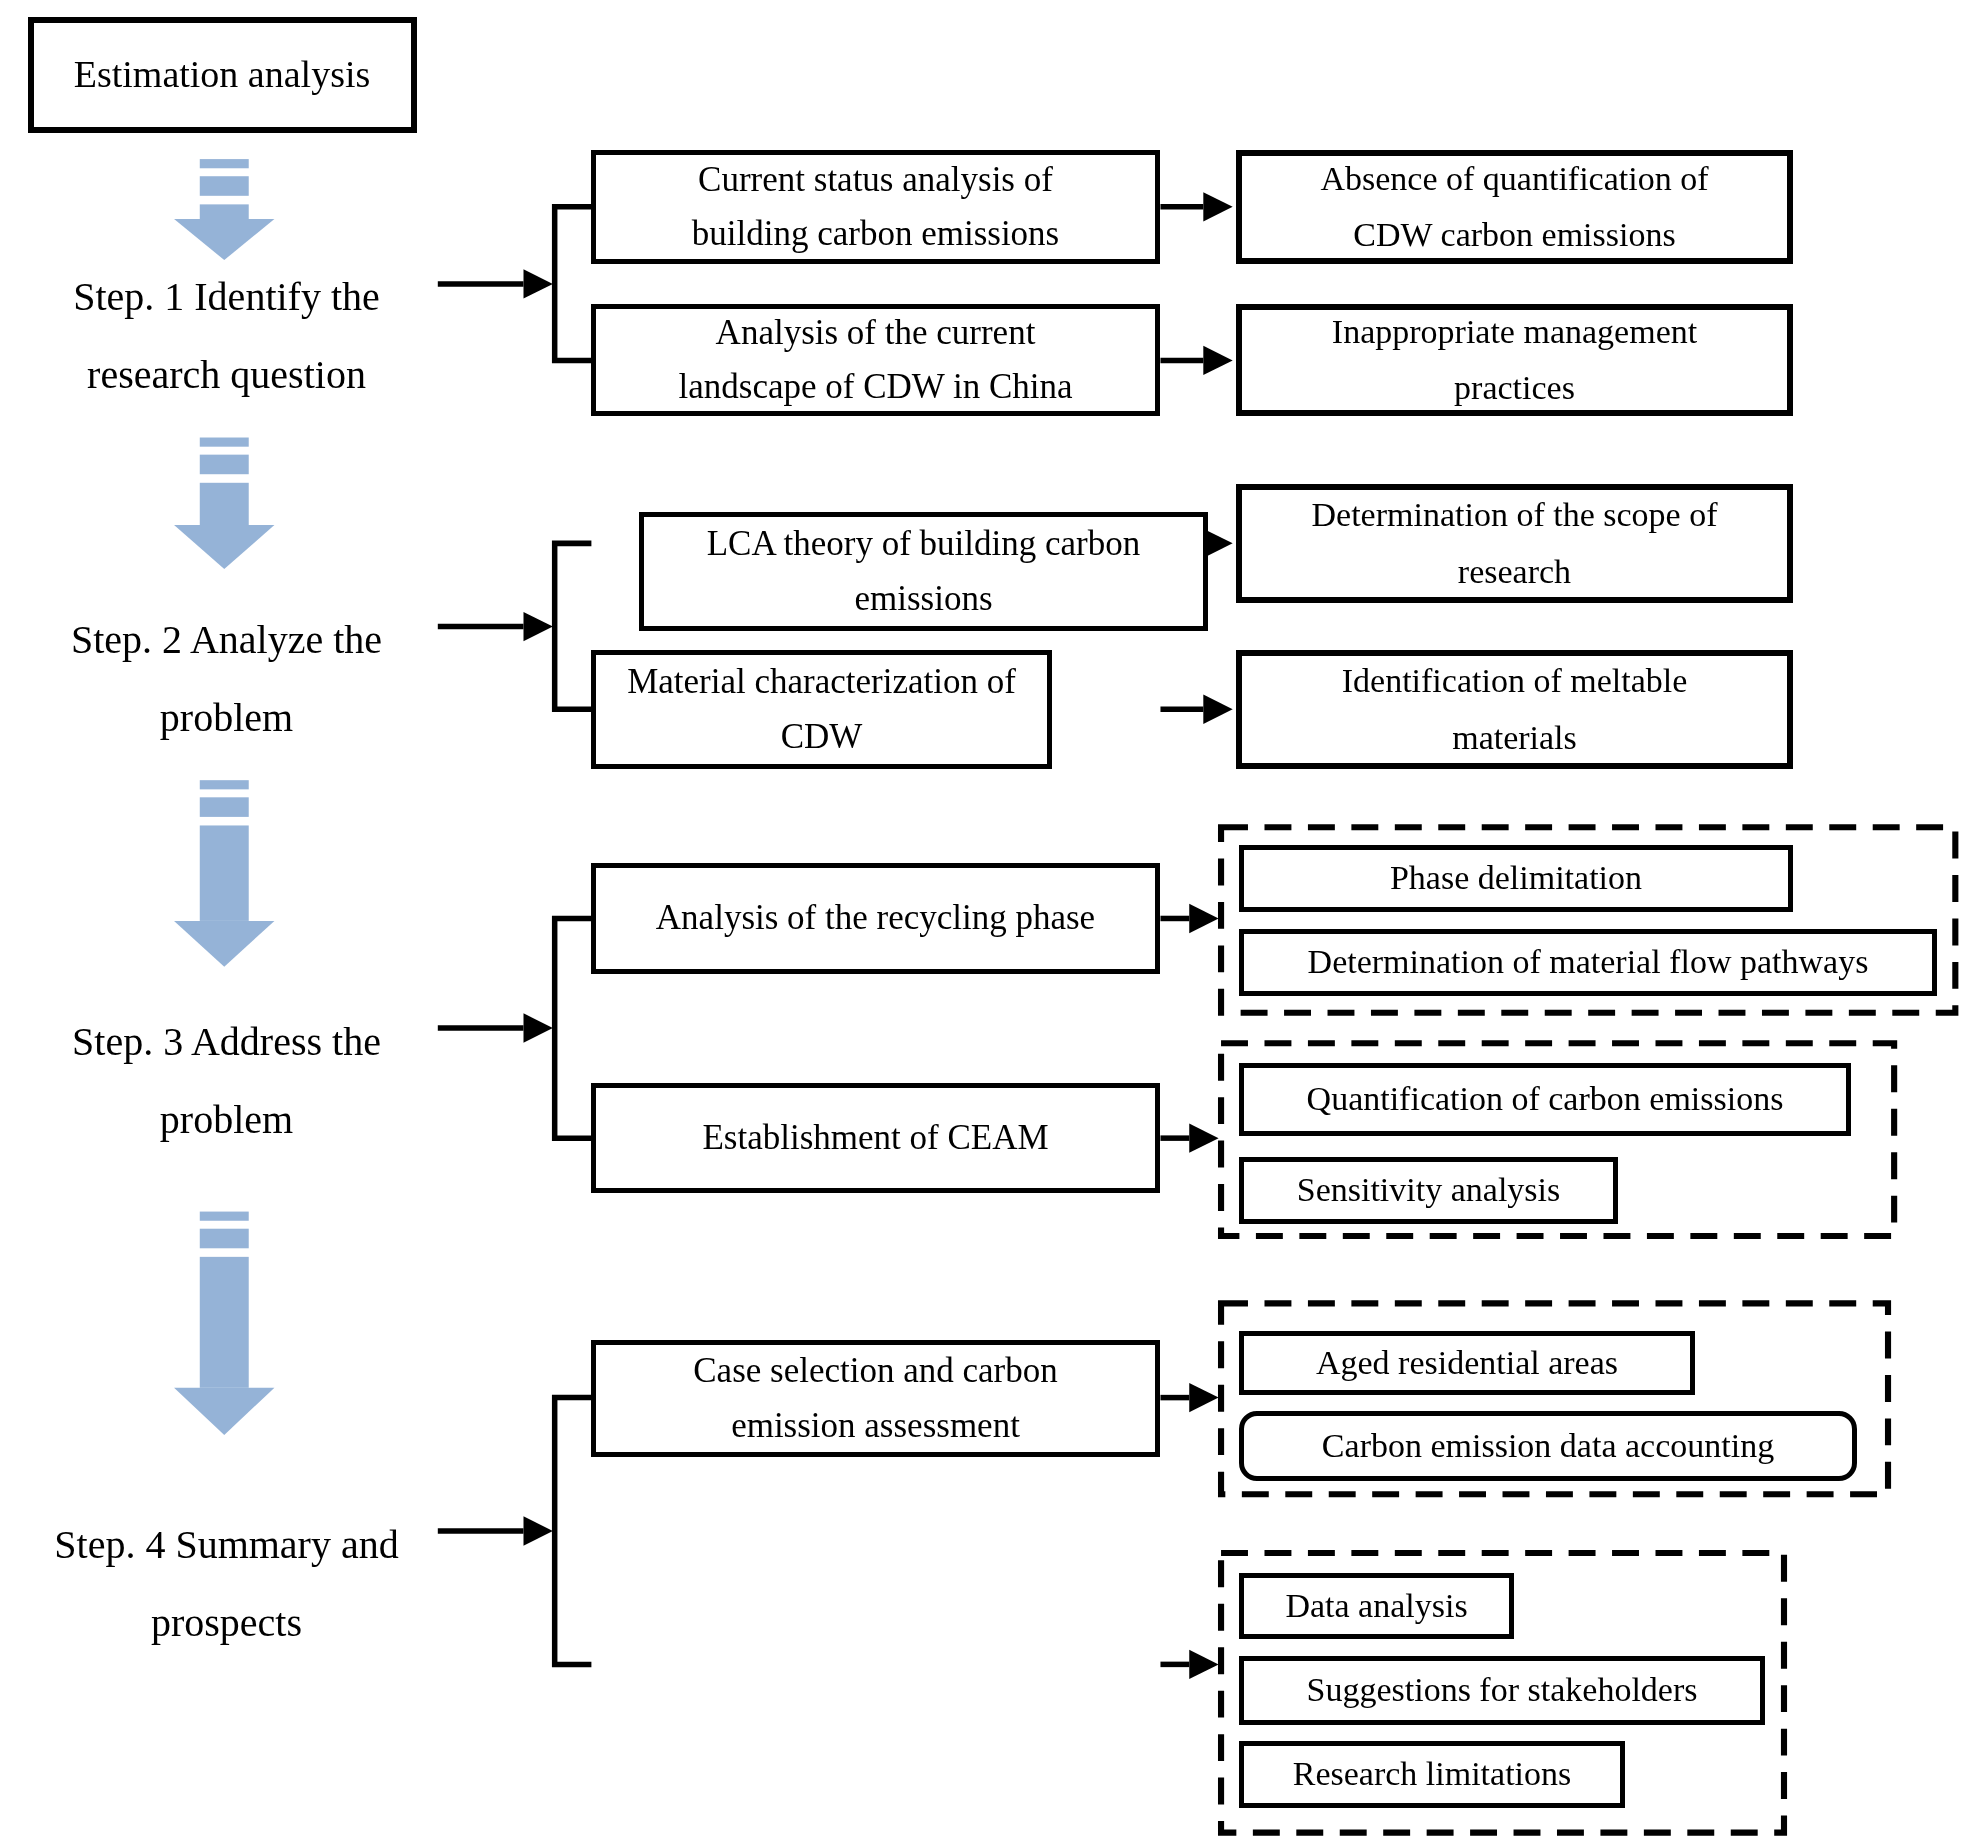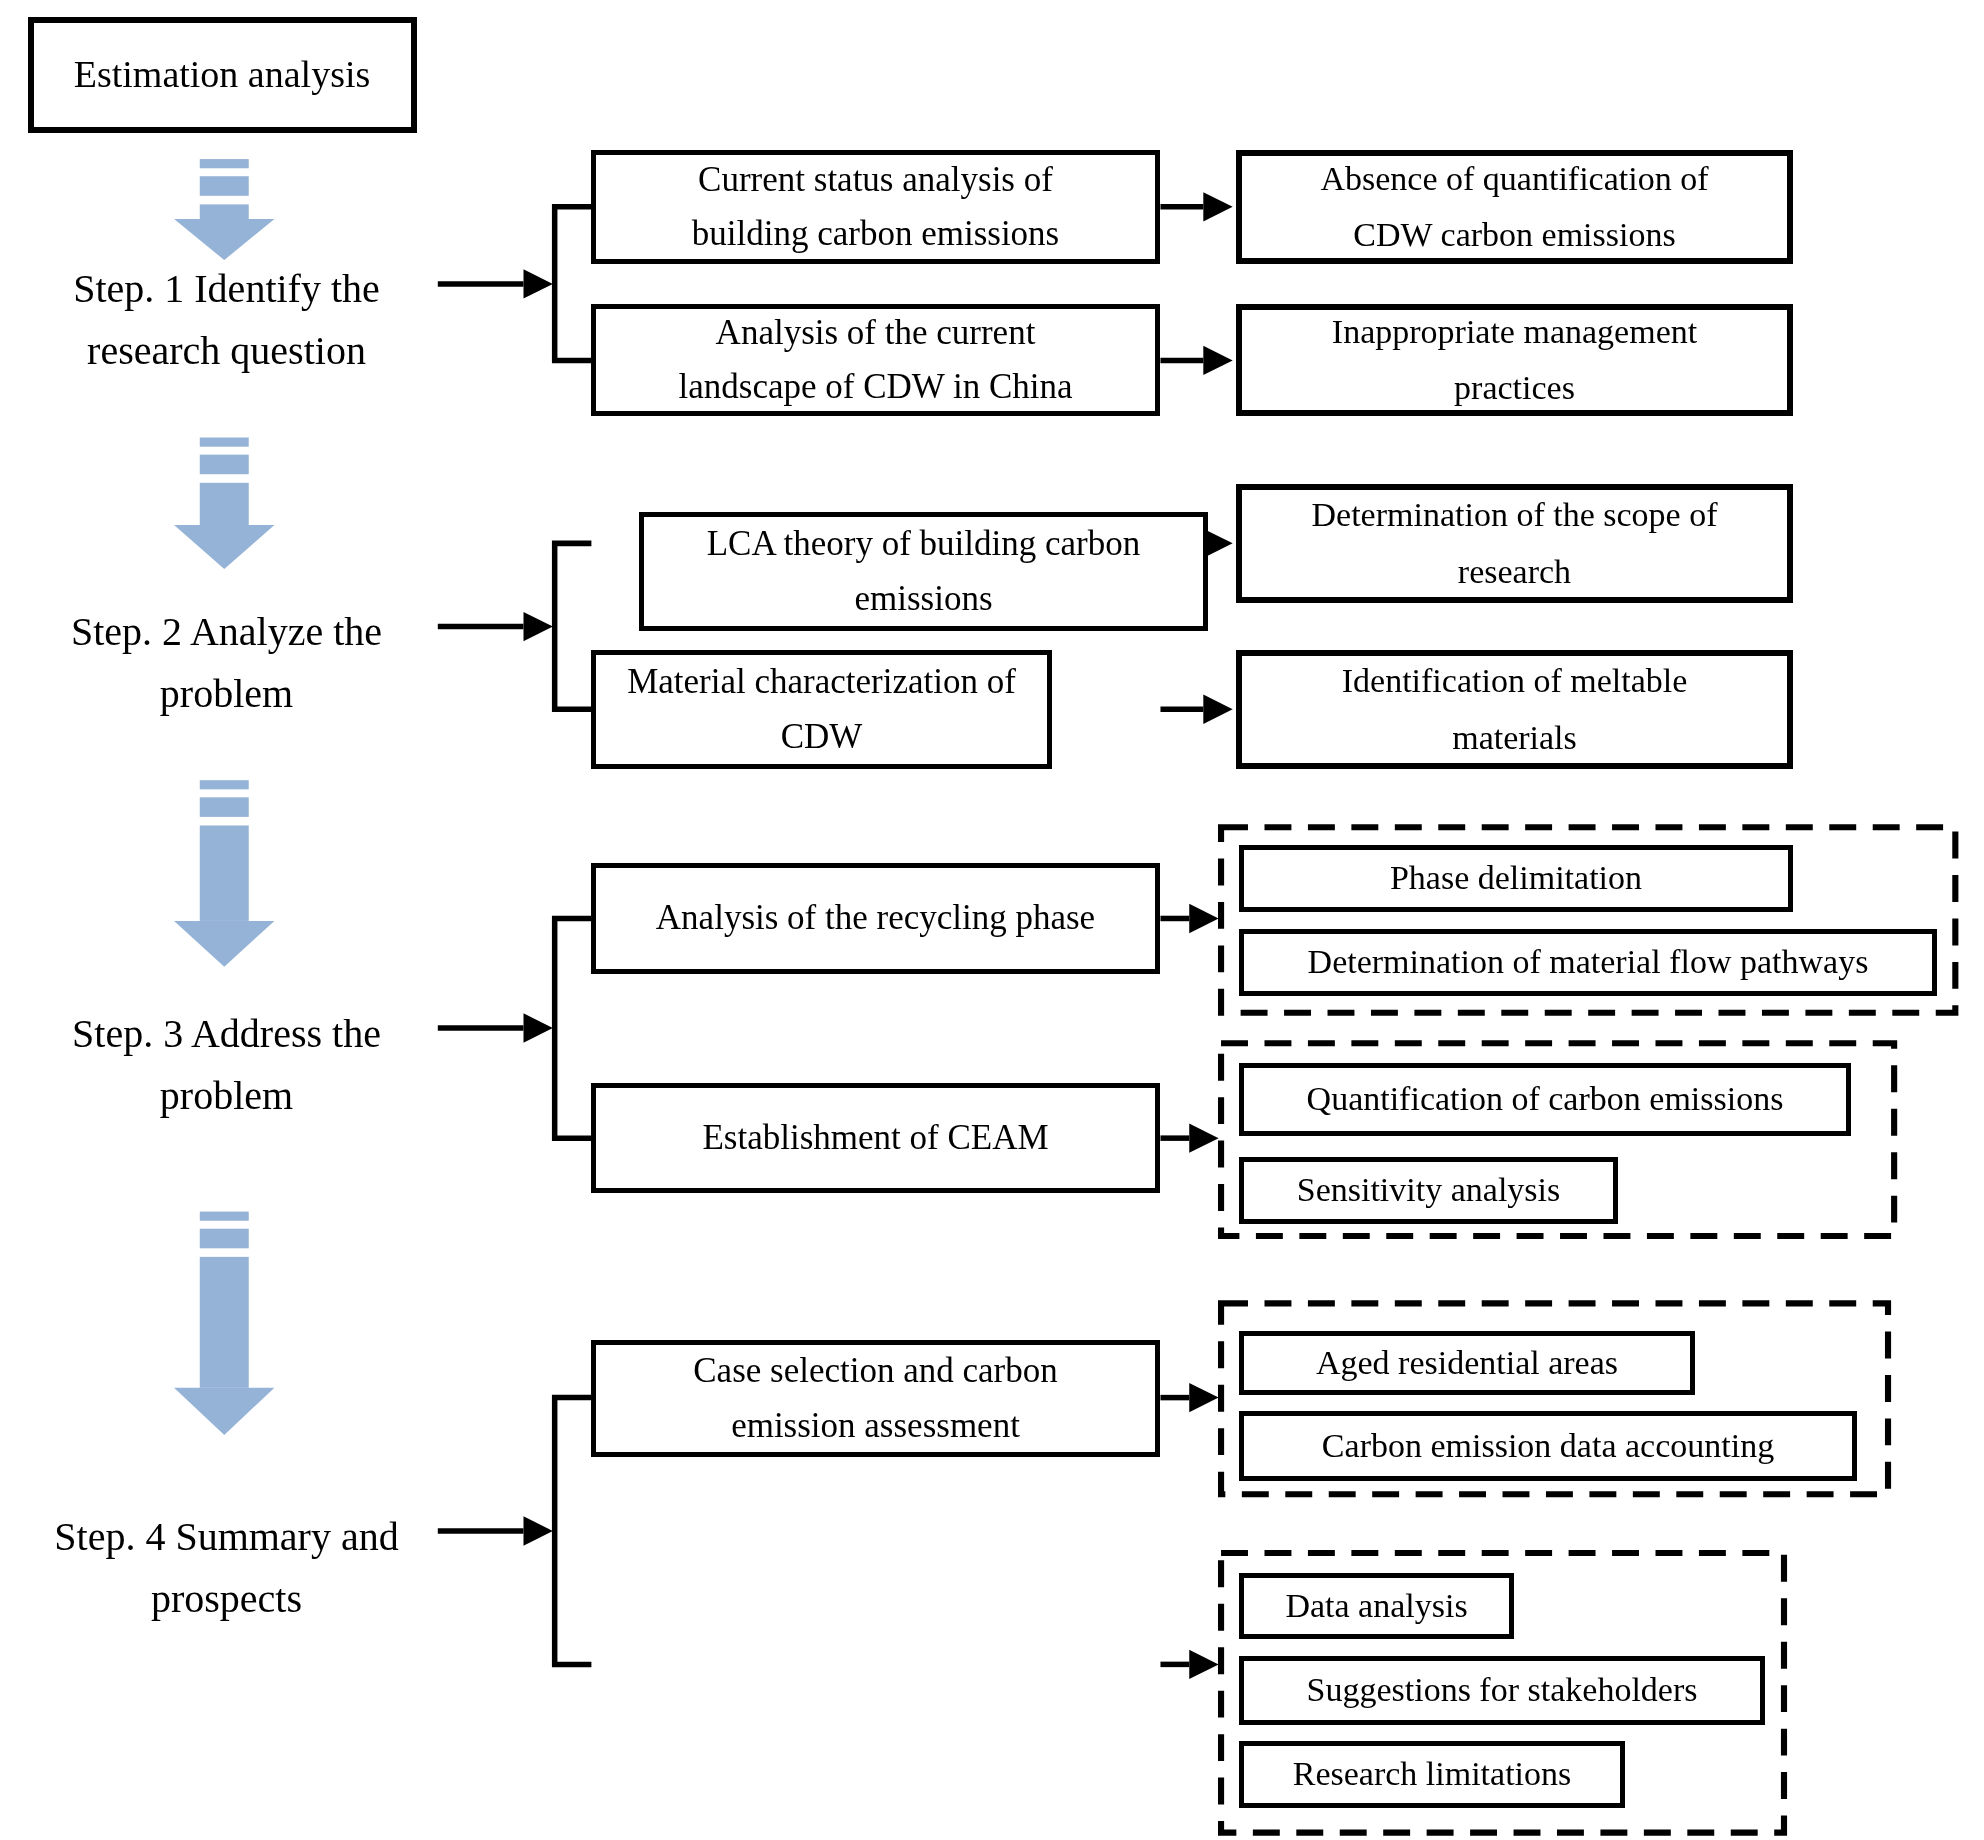--- a/index.html
+++ b/index.html
@@ -33,21 +33,21 @@
   .mid { font-size: 35px; line-height: 1.55; }
   .mid-big { font-size: 39px; }
   .right-solid { border-width: 6.7px; font-size: 34px; line-height: 1.65; }
   .inner { border-width: 5.5px; font-size: 34px; line-height: 1.3; }
   .step-label {
     position: absolute;
     width: 404px;
     left: 24.5px;
     text-align: center;
     font-size: 40px;
-    line-height: 62px;
+    line-height: 78px;
     white-space: pre-line;
   }
 </style>
 </head>
 <body>
 
 <div class="canvas">
 
   <svg class="connectors" viewBox="0 0 3243 3007" xmlns="http://www.w3.org/2000/svg">
 
@@ -154,20 +154,20 @@
   <div class="box right-solid" style="left:1236px; top:650px; width:557px; height:119px;">Identification of meltable
 materials</div>
 
   <div class="box inner" style="left:1239px; top:845px; width:554px;  height:67px;">Phase delimitation</div>
   <div class="box inner" style="left:1239px; top:929px; width:698px; height:67px;">Determination of material flow pathways</div>
 
   <div class="box inner" style="left:1239px; top:1063px; width:612px; height:73px;">Quantification of carbon emissions</div>
   <div class="box inner" style="left:1239px; top:1157px; width:379px;  height:67px;">Sensitivity analysis</div>
 
   <div class="box inner" style="left:1239px; top:1323px; width:456px;  height:64px;margin-top:8px;">Aged residential areas</div>
-  <div class="box inner" style="left:1239px; top:1411px; width:618px; height:70px;">Carbon emission data accounting</div>
+  <div class="box inner" style="left:1239px; top:1411px; width:618px; height:70px;border-radius:18px;">Carbon emission data accounting</div>
 
   <div class="box inner" style="left:1239px; top:1573px; width:275px; height:66px;">Data analysis</div>
   <div class="box inner" style="left:1239px; top:1656px; width:526px; height:69px;">Suggestions for stakeholders</div>
   <div class="box inner" style="left:1239px; top:1741px; width:386px; height:67px;">Research limitations</div>
 
 </div>
 
 
 </body></html>

